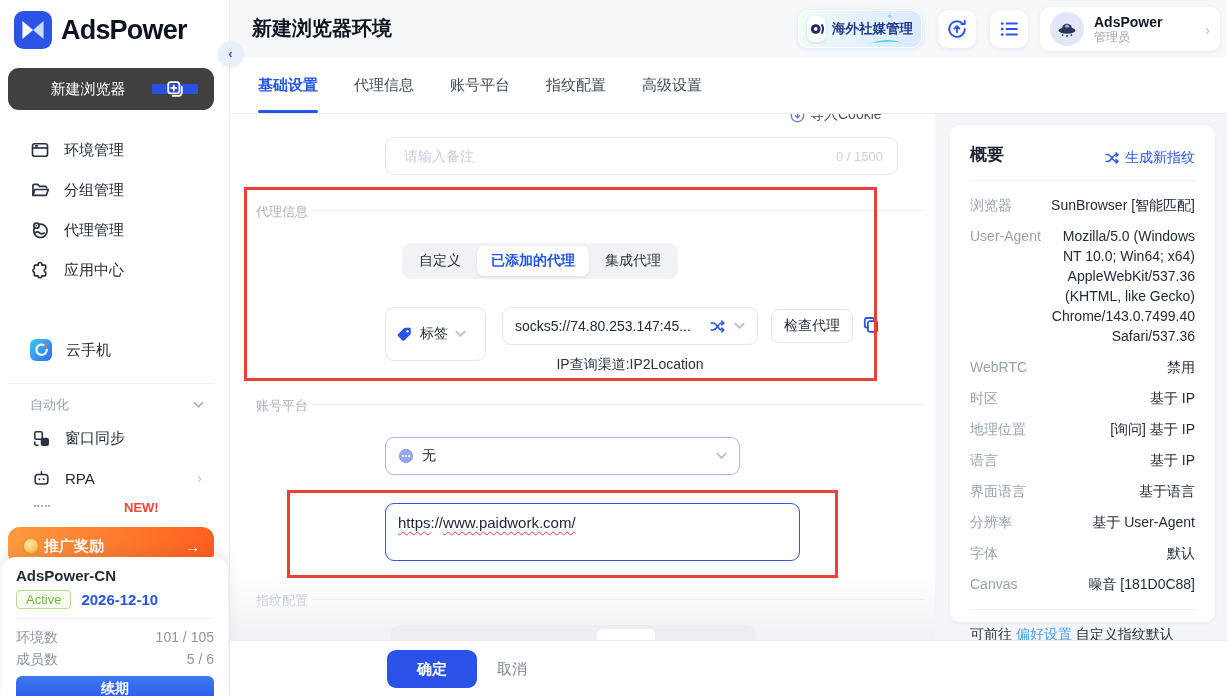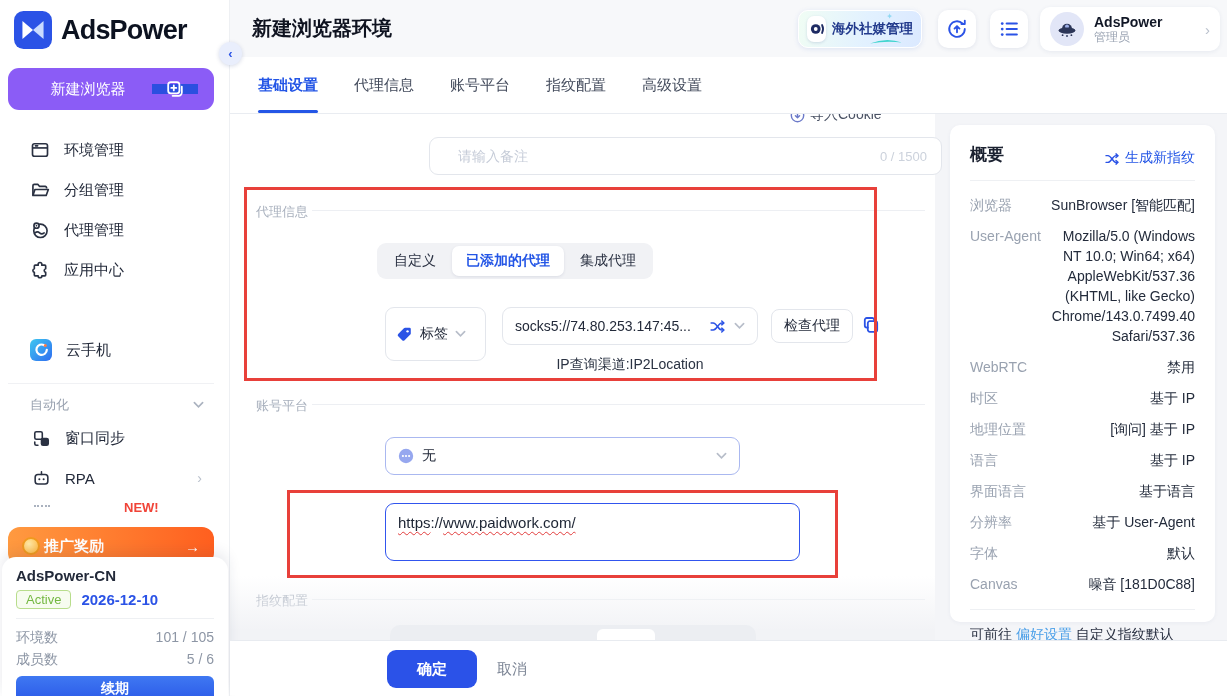--- a/index.html
+++ b/index.html
@@ -6,21 +6,21 @@
   html,body { width:1227px; height:696px; }
   body { font-family:"Liberation Sans","DejaVu Sans",sans-serif; background:#fff; overflow:hidden; }
   #app { position:relative; width:1227px; height:696px; background:#fff; overflow:hidden; }
   .abs { position:absolute; }
 
   
   .sidebar { left:0; top:0; width:230px; height:696px; background:#fff; border-right:1px solid #eef0f3; z-index:6; }
   .logo-row { position:absolute; left:14px; top:11px; display:flex; align-items:center; gap:9px; }
   .logo-mark { width:38px; height:38px; }
   .logo-text { font-size:27px; font-weight:800; color:#0c1220; letter-spacing:-0.8px; }
-  .newbtn { position:absolute; left:8px; top:68px; width:206px; height:42px; border-radius:11px; display:flex; overflow:hidden; cursor:pointer; border:none; padding:16px; background:#8b5cf6;text-align:right; }
+  .newbtn { position:absolute; left:8px; top:68px; width:206px; height:42px; border-radius:11px; display:flex; overflow:hidden; cursor:pointer; border:none; padding:16px; background:#404040;text-align:right; }
   .newbtn-main { flex:1; display:flex; align-items:center; justify-content:center; color:#fff; font-size:15px; }
   .newbtn-sq { width:46px; background:#2b4fe0; display:flex; align-items:center; justify-content:center; }
   .collapse-btn { left:219px; top:42px; width:23px; height:23px; border-radius:50%; background:#e9eefc; box-shadow:0 1px 4px rgba(30,50,120,.18); z-index:40; display:flex; align-items:center; justify-content:center; color:#2b53e6; font-size:13px; font-weight:700; cursor:pointer; border:none; }
   .menu-item { position:absolute; left:0; width:230px; height:40px; display:flex; align-items:center; padding-left:30px; gap:14px; cursor:pointer; color:#232a3a; font-size:15px; }
   .menu-item svg { flex:0 0 auto; }
   .auto-label { position:absolute; left:30px; top:396px; font-size:13px; color:#98a1af; }
   .auto-chevron { position:absolute; left:193px; top:401px; }
   .sub-item { position:absolute; left:0; width:230px; height:40px; display:flex; align-items:center; padding-left:32px; gap:14px; cursor:pointer; color:#232a3a; font-size:15px; }
   .new-badge { position:absolute; left:124px; top:500px; color:#f04438; font-weight:700; font-size:13px; }
   .icon-frag { position:absolute; left:34px; top:505px; width:16px; height:6px; border-top:2px dotted #aab2bf; }
@@ -56,21 +56,21 @@
   .tabbar { left:230px; top:57px; width:997px; height:57px; background:#fff; border-bottom:1px solid #e9ecf1; display:flex; align-items:stretch; padding-left:28px; gap:36px; z-index:4; }
   .tab { position:relative; display:flex; align-items:center; font-size:15px; color:#434b5c; cursor:pointer; }
   .tab.active span { color:#2456e6; font-weight:700; }
   .tab-underline { position:absolute; left:0; bottom:0; width:100%; height:3.5px; border-radius:3px; background:#2456e6; }
 
   
   .scrollarea { left:230px; top:114px; width:997px; height:526px; background:#fff; overflow:hidden; z-index:3; }
   .gutter { left:705px; top:0; width:292px; height:526px; background:#f4f5f8; }
   .form-label { position:absolute; width:110px; text-align:right; font-size:15px; color:#2a3142; }
   .field { position:absolute; background:#fff; border:1.5px solid #e3e6ec; border-radius:9px; display:flex; align-items:center; }
-  .note-input { padding:0 70px 0 28px;margin-left:44px; }
+  .note-input { padding:0 70px 0 18px; }
   .note-input input { border:none; outline:none; width:100%; font-size:14px; color:#232a3a; font-family:inherit; background:transparent; }
   .note-input input::placeholder { color:#c6ccd8; }
   .counter { position:absolute; right:14px; font-size:13px; color:#ccd2dc; }
   .section-head { position:absolute; font-size:13px; color:#a8b0bd; }
   .section-line { position:absolute; height:1px; background:#edeff3; }
   .segctrl { position:absolute; background:#f1f2f5; border-radius:9px; display:flex; align-items:center; padding:3px; gap:2px; }
   .seg { font-size:14px; color:#2a3142; padding:6px 14px; border-radius:7px; cursor:pointer; white-space:nowrap; }
   .seg.active { background:#fff; color:#2456e6; font-weight:600; box-shadow:0 1px 3px rgba(30,40,90,.10); }
   .dd-text { font-size:14px; color:#232a3a; white-space:nowrap; overflow:hidden; }
   .chev { flex:0 0 auto; }
@@ -82,21 +82,21 @@
   .partial-seg { position:absolute; left:160px; top:511px; width:366px; height:15px; background:#eceef2; border-radius:10px 10px 0 0; }
   .partial-seg-white { position:absolute; left:207px; top:4px; width:58px; height:11px; background:#fff; border-radius:6px 6px 0 0; }
   .red-rect { position:absolute; border:3px solid #e8403a; pointer-events:none; z-index:8; }
   .import-cookie-clip { position:absolute; left:560px; top:0; width:130px; height:13px; overflow:hidden; }
   .import-cookie { position:absolute; left:0; top:-8px; display:flex; align-items:center; gap:5px; font-size:14px; color:#4a5264; cursor:pointer; white-space:nowrap; }
 
   
   .summary-card { position:absolute; left:720px; top:11px; width:265px; height:497px; background:#fff; border-radius:10px; padding:16px 20px 0 20px; box-shadow:0 1px 4px rgba(40,60,120,.05); }
   .summary-head { display:flex; align-items:center; justify-content:space-between; }
   .summary-title { font-size:17px; font-weight:700; color:#1b2130;font-family:Liberation Serif, serif; }
-  .gen-link { display:flex; align-items:flex-end; gap:5px; cursor:pointer;margin-top:8px; }
+  .gen-link { display:flex; align-items:center; gap:5px; cursor:pointer;margin-top:8px; }
   .gen-link span { font-size:14px; color:#2456e6; }
   .summary-div { height:1px; background:#eef0f3; margin:13px 0 14px 0; }
   .sum-row { display:flex; justify-content:space-between; align-items:flex-start; margin-bottom:11px; }
   .sum-label { font-size:14px; color:#99a2b0; line-height:20px; white-space:nowrap; }
   .sum-val { font-size:14px; color:#232b3b; line-height:20px; text-align:right; max-width:172px; }
   .sum-note { font-size:14px; color:#2a3142; line-height:20px; margin-top:1px; }
   .pref-link { color:#4da0e8; text-decoration:underline; cursor:pointer; }
 
   
   .footerbar { left:230px; top:640px; width:997px; height:55px; background:#fff; border-top:1px solid #e8ebf0; z-index:10; }
@@ -327,21 +327,21 @@
     <div class="form-label" style="left:250px; top:33px;">备注</div>
     <div class="field note-input" style="left:155px; top:23px; width:513px; height:38px;">
       <input type="text" placeholder="请输入备注" style="">
       <span class="counter">0 / 1500</span>
     </div>
 
     <div class="section-head" style="left:26px; top:89px;">代理信息</div>
     <div class="section-line" style="left:82px; top:96px; width:613px;"></div>
 
     <div class="form-label" style="left:250px; top:139px;">代理信息</div>
-    <div class="segctrl" style="left:147px; top:129px;text-align:right;">
+    <div class="segctrl" style="left:172px; top:129px;text-align:right;">
       <div class="seg">自定义</div>
       <div class="seg active">已添加的代理</div>
       <div class="seg">集成代理</div>
     </div>
 
     <div class="form-label" style="left:250px; top:203px;">选择代理</div>
 
     <div class="field" style="left:155px; top:193px; width:101px; height:54px; padding:0 10px; gap:7px;">
       <svg width="17" height="17" viewBox="0 0 20 20">
         <path d="M2.6 9.3 L9.3 2.6 a2 2 0 0 1 1.4 -0.6 h5.2 A1.5 1.5 0 0 1 17.4 3.5 v5.2 a2 2 0 0 1 -0.6 1.4 L10.1 16.8 a2 2 0 0 1 -2.8 0 L2.6 12.1 a2 2 0 0 1 0 -2.8 Z" fill="#2b53e6"></path>

